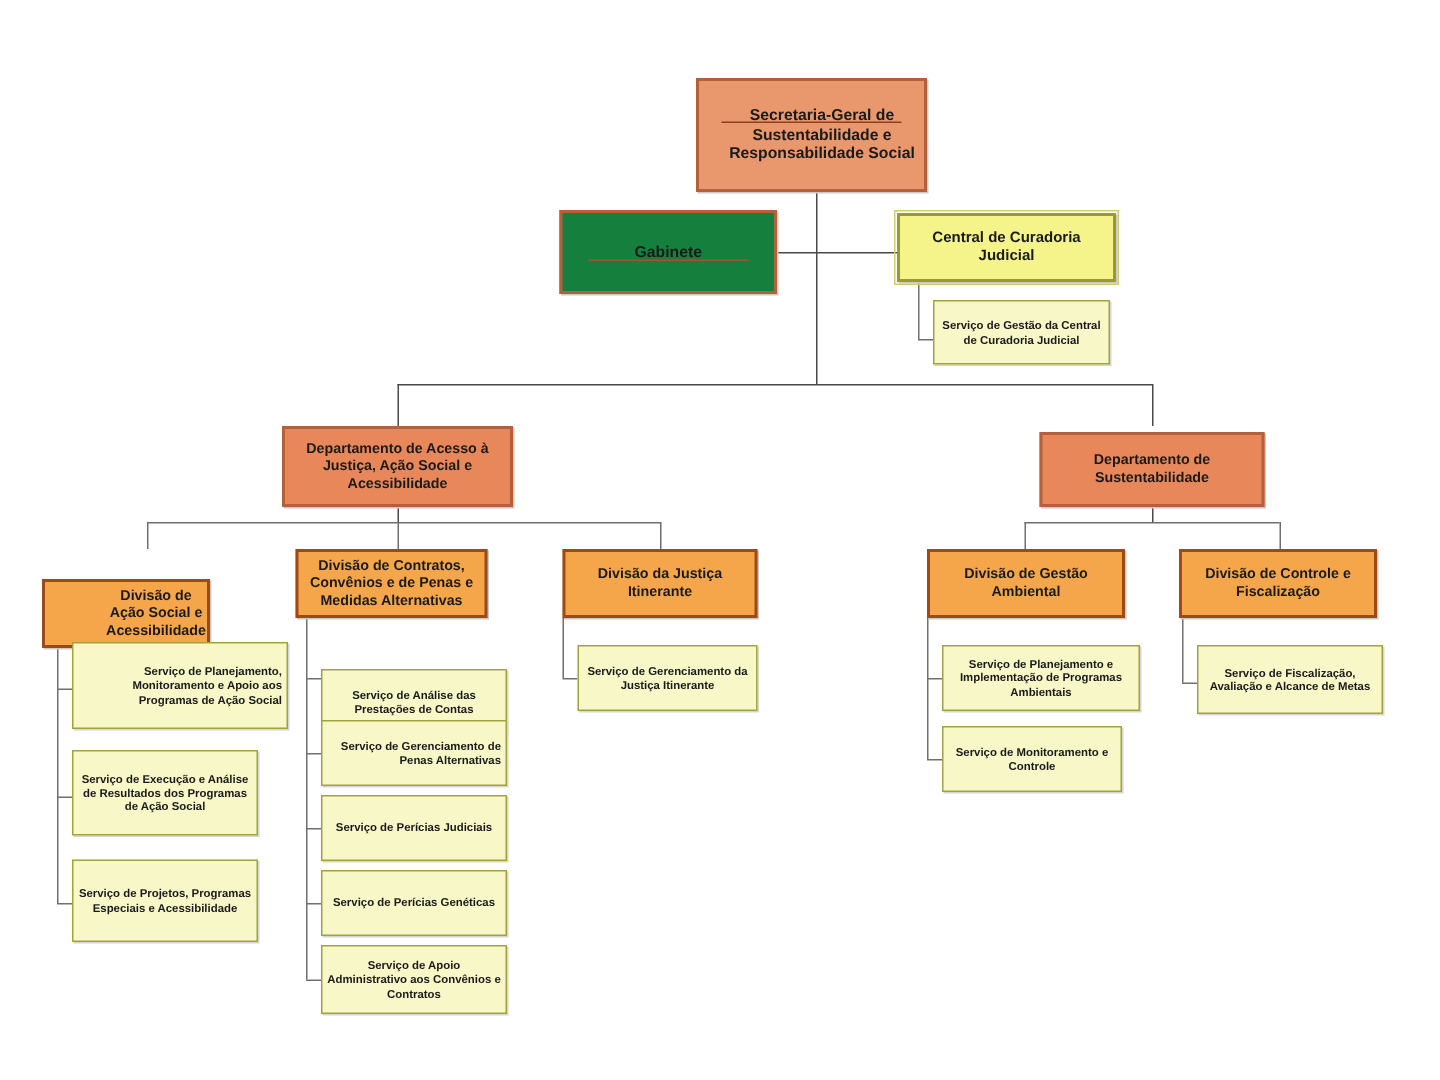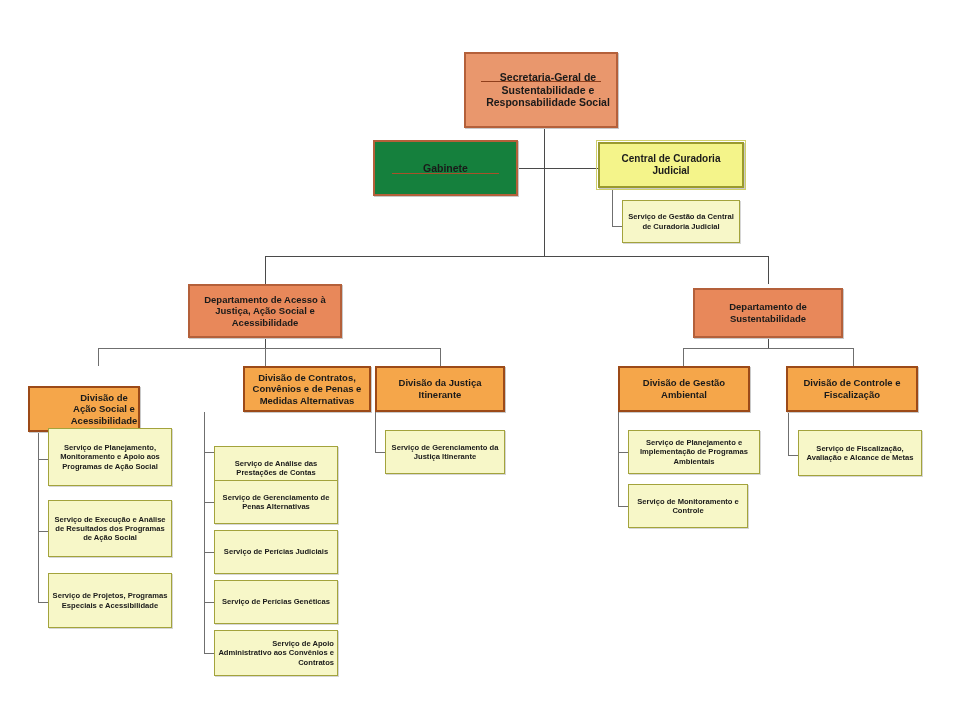--- a/index.html
+++ b/index.html
@@ -161,59 +161,59 @@
   </div>
 
   <div class="node lvl-depto" style="left:693px;top:288px;width:150px;height:50px;">
     <span>Departamento de Sustentabilidade</span>
   </div>
 
   <div class="node lvl-divisao" style="left:28px;top:386px;width:112px;height:46px;padding-left:40px;">
     <span>Divisão de Ação Social e Acessibilidade</span>
   </div>
 
-  <div class="node lvl-divisao" style="left:197px;top:366px;width:128px;height:46px;margin-left:46px;">
+  <div class="node lvl-divisao" style="left:197px;top:366px;width:128px;height:46px;">
     <span>Divisão de Contratos, Convênios e de Penas e Medidas Alternativas</span>
   </div>
 
   <div class="node lvl-divisao" style="left:375px;top:366px;width:130px;height:46px;">
     <span>Divisão da Justiça Itinerante</span>
   </div>
 
   <div class="node lvl-divisao" style="left:618px;top:366px;width:132px;height:46px;">
     <span>Divisão de Gestão Ambiental</span>
   </div>
 
   <div class="node lvl-divisao" style="left:786px;top:366px;width:132px;height:46px;">
     <span>Divisão de Controle e Fiscalização</span>
   </div>
 
-  <div class="node lvl-servico" style="left:48px;top:428px;width:124px;height:58px;">
+  <div class="node lvl-servico" style="left:48px;top:428px;width:144px;height:58px;text-align:right;">
     <span>Serviço de Planejamento, Monitoramento e Apoio aos Programas de Ação Social</span>
   </div>
   <div class="node lvl-servico" style="left:48px;top:500px;width:124px;height:57px;">
     <span>Serviço de Execução e Análise de Resultados dos Programas de Ação Social</span>
   </div>
   <div class="node lvl-servico" style="left:48px;top:573px;width:124px;height:55px;">
     <span>Serviço de Projetos, Programas Especiais e Acessibilidade</span>
   </div>
 
   <div class="node lvl-servico" style="left:214px;top:430px;width:124px;height:44px;margin-top:16px;">
     <span>Serviço de Análise das Prestações de Contas</span>
   </div>
-  <div class="node lvl-servico" style="left:214px;top:480px;width:124px;height:44px;">
+  <div class="node lvl-servico" style="left:214px;top:480px;width:124px;height:44px;text-align:right;">
     <span>Serviço de Gerenciamento de Penas Alternativas</span>
   </div>
   <div class="node lvl-servico" style="left:214px;top:530px;width:124px;height:44px;">
     <span>Serviço de Perícias Judiciais</span>
   </div>
   <div class="node lvl-servico" style="left:214px;top:580px;width:124px;height:44px;">
     <span>Serviço de Perícias Genéticas</span>
   </div>
-  <div class="node lvl-servico" style="left:214px;top:630px;width:124px;height:46px;text-align:right;">
+  <div class="node lvl-servico" style="left:214px;top:630px;width:124px;height:46px;">
     <span>Serviço de Apoio Administrativo aos Convênios e Contratos</span>
   </div>
 
   <div class="node lvl-servico" style="left:385px;top:430px;width:120px;height:44px;">
     <span>Serviço de Gerenciamento da Justiça Itinerante</span>
   </div>
 
   <div class="node lvl-servico" style="left:628px;top:430px;width:132px;height:44px;">
     <span>Serviço de Planejamento e Implementação de Programas Ambientais</span>
   </div>

